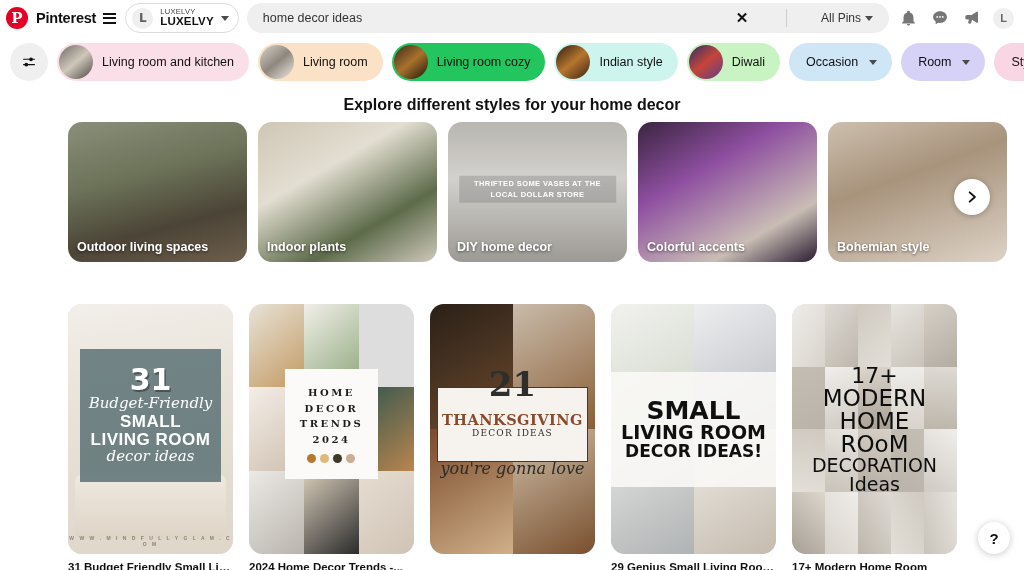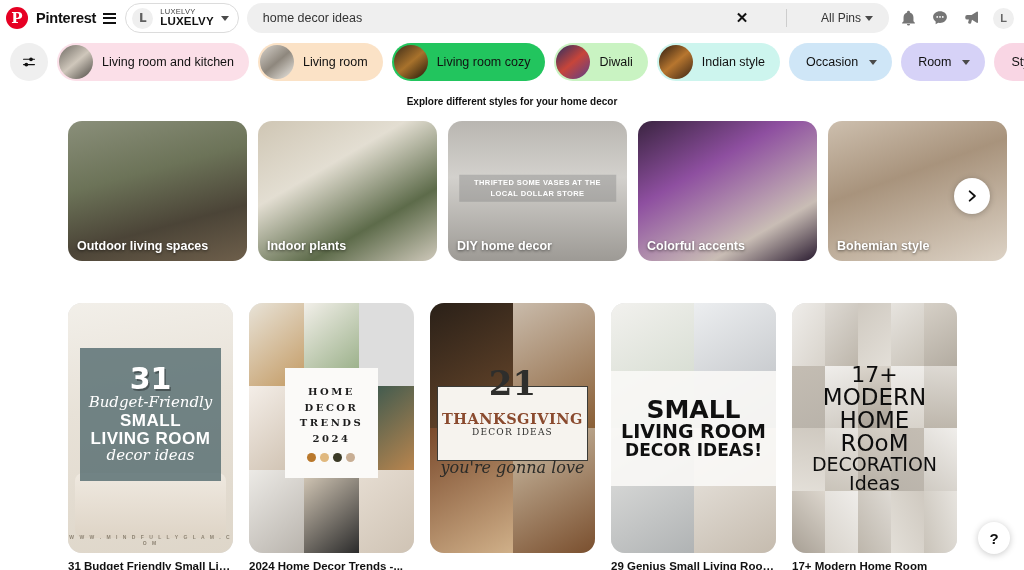--- a/index.html
+++ b/index.html
@@ -107,22 +107,22 @@
   .chip.no-img { padding-left: 17px; }
   .chip-thumb {
     width: 34px; height: 34px; border-radius: 50%; margin-left: 2px; flex: none;
     background-size: cover; background-position: center;
   }
   .chip-label { font-size: 12.5px; color: #111; white-space: nowrap; }
   .chip .chev { margin-left: 2px; }
 
   
   .explore-title {
-    text-align: center; font-size: 10px; font-weight: bold;
-    padding: 8px 0 14px; color: #111;
+    text-align: center; font-size: 16px; font-weight: bold;
+    padding: 8px 0 8px; color: #111;
   }
   .carousel-wrap { position: relative; padding: 0 0 0 68px; height: 150px; }
   .carousel { display: flex; gap: 11px; height: 140px; }
   .car-card {
     width: 179px; height: 140px; border-radius: 14px; flex: none;
     position: relative; overflow: hidden; cursor: pointer;
   }
   .car-card .car-label {
     position: absolute; left: 9px; bottom: 8px;
     color: #fff; font-size: 12.5px; font-weight: bold;
@@ -305,27 +305,27 @@
         <span class="chip-label">Living room and kitchen</span>
       </div>
       <div class="chip" style="background: rgb(251, 226, 198);">
         <div class="chip-thumb" style="background: linear-gradient(140deg, rgb(217, 212, 205), rgb(142, 135, 125), rgb(239, 236, 230));"></div>
         <span class="chip-label">Living room</span>
       </div>
       <div class="chip" style="background: #22c55e;">
         <div class="chip-thumb" style="background: linear-gradient(140deg, rgb(58, 42, 24), rgb(168, 114, 44), rgb(29, 21, 8));"></div>
         <span class="chip-label">Living room cozy</span>
       </div>
+      <div class="chip" style="background: rgb(205, 245, 238);">
+        <div class="chip-thumb" style="background: linear-gradient(140deg, rgb(43, 27, 16), rgb(183, 118, 47), rgb(58, 36, 20));"></div>
+        <span class="chip-label">Indian style</span>
+      </div>
       <div class="chip" style="background: rgb(201, 243, 194);">
         <div class="chip-thumb" style="background: linear-gradient(140deg, rgb(43, 47, 99), rgb(199, 69, 58), rgb(91, 63, 138));"></div>
         <span class="chip-label">Diwali</span>
-      </div>
-      <div class="chip" style="background: rgb(205, 245, 238);">
-        <div class="chip-thumb" style="background: linear-gradient(140deg, rgb(43, 27, 16), rgb(183, 118, 47), rgb(58, 36, 20));"></div>
-        <span class="chip-label">Indian style</span>
       </div>
       <div class="chip no-img" style="background: rgb(207, 230, 247);">
         <span class="chip-label">Occasion</span>
         <span class="chev"></span>
       </div>
       <div class="chip no-img" style="background: rgb(214, 210, 247);">
         <span class="chip-label">Room</span>
         <span class="chev"></span>
       </div>
       <div class="chip no-img" style="background: rgb(249, 214, 228);">

